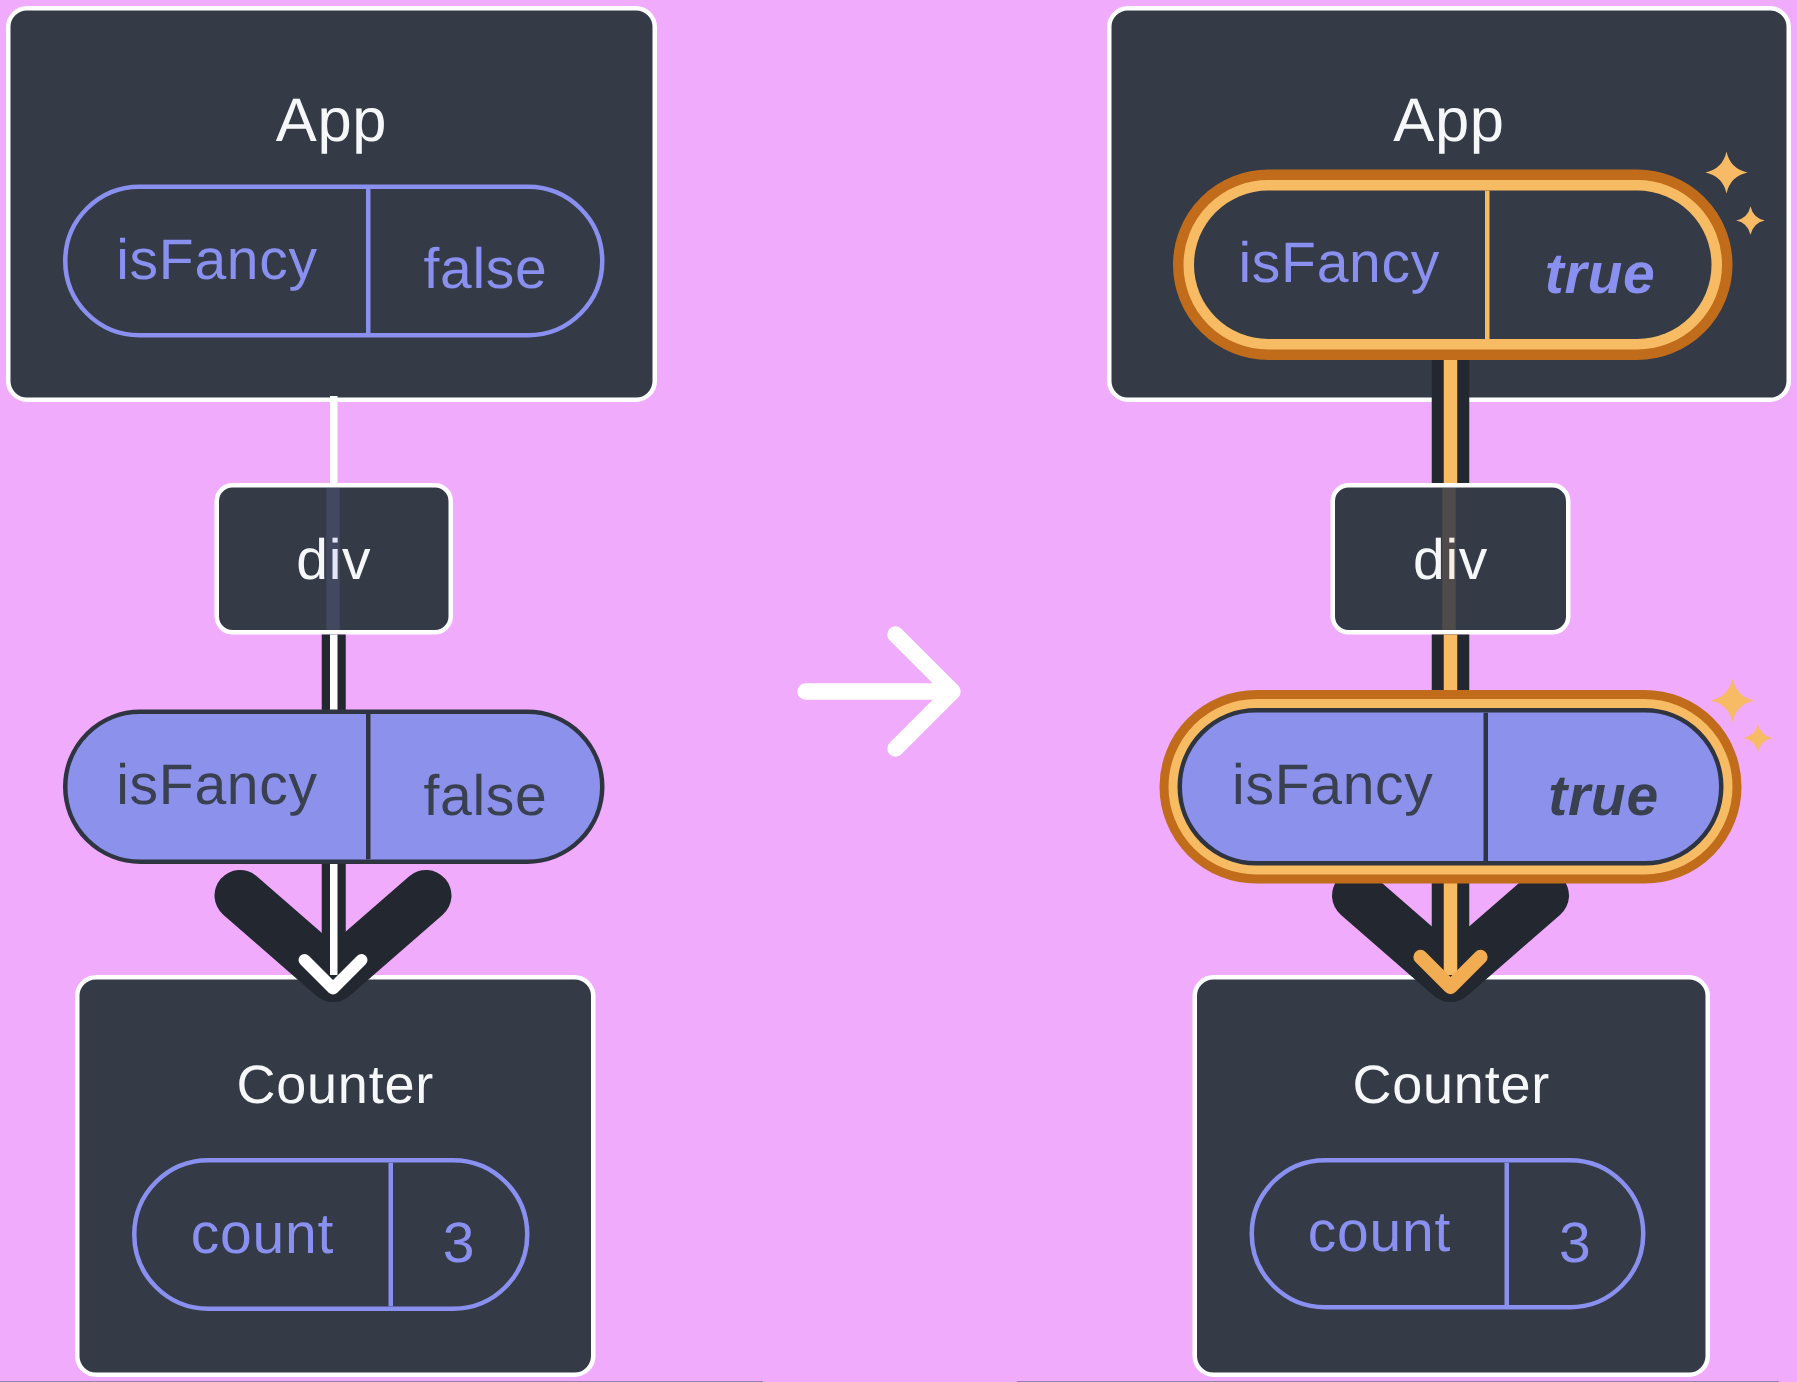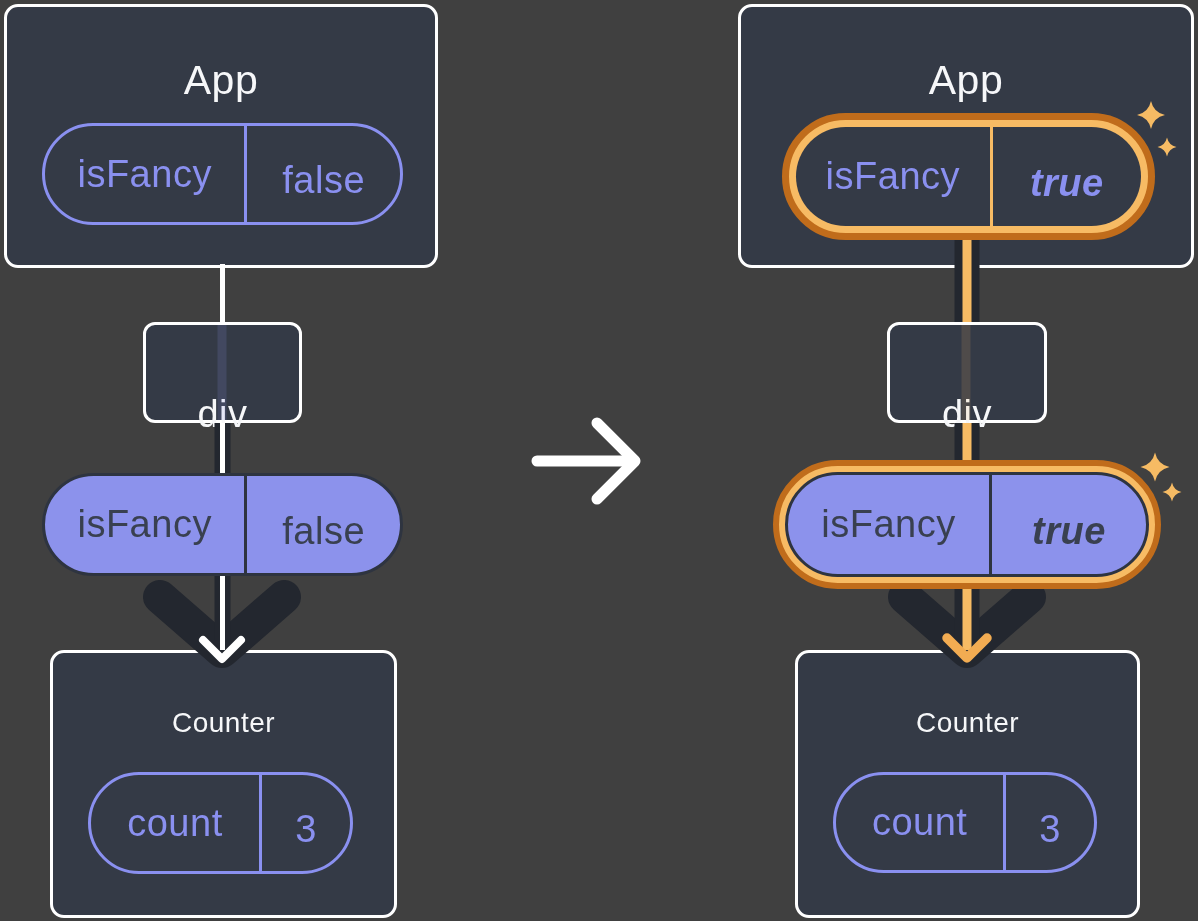--- a/index.html
+++ b/index.html
@@ -1,38 +1,38 @@
 <!DOCTYPE html>
 <html><head>
 <meta charset="utf-8">
 <style>
   html,body{margin:0;padding:0;background:#4B6572;}
   #canvas{
     position:relative;width:1198px;height:921px;overflow:hidden;
-    background:#404040;
+    background:#f0abfc;
     font-family:"Liberation Sans", sans-serif;
   }
   
   .box{
     position:absolute;background:#343A46;border:3.5px solid #FFFFFF;
     border-radius:14px;box-sizing:border-box;
   }
   .box-title{
     position:absolute;left:0;right:0;text-align:center;
     color:#F6F7F9;font-weight:500;letter-spacing:.5px;
   }
   .app-l{left:4px;top:4px;width:434px;height:264px;}
   .div-l{left:143px;top:322px;width:159px;height:101px;border-radius:12px;}
   .cnt-l{left:50px;top:650px;width:347px;height:268px;}
   .app-r{left:738px;top:4px;width:456px;height:264px;}
   .div-r{left:887px;top:322px;width:160px;height:101px;border-radius:12px;}
   .cnt-r{left:795px;top:650px;width:345px;height:268px;}
   .t-app{top:49px;font-size:41px;line-height:48px;}
-  .t-div{top:26px;font-size:38px;line-height:46px;font-weight:400;margin-top:40px;}
-  .t-cnt{top:46px;font-size:28px;line-height:48px;}
+  .t-div{top:26px;font-size:38px;line-height:46px;font-weight:400;}
+  .t-cnt{top:46px;font-size:36px;line-height:48px;}
 
   
   .lines{position:absolute;left:0;top:0;z-index:2;}
   .tops{position:absolute;left:0;top:0;z-index:4;}
 
   
   .pill{
     position:absolute;z-index:3;box-sizing:border-box;border-radius:999px;
     display:flex;align-items:stretch;overflow:hidden;text-align:right;
   }

